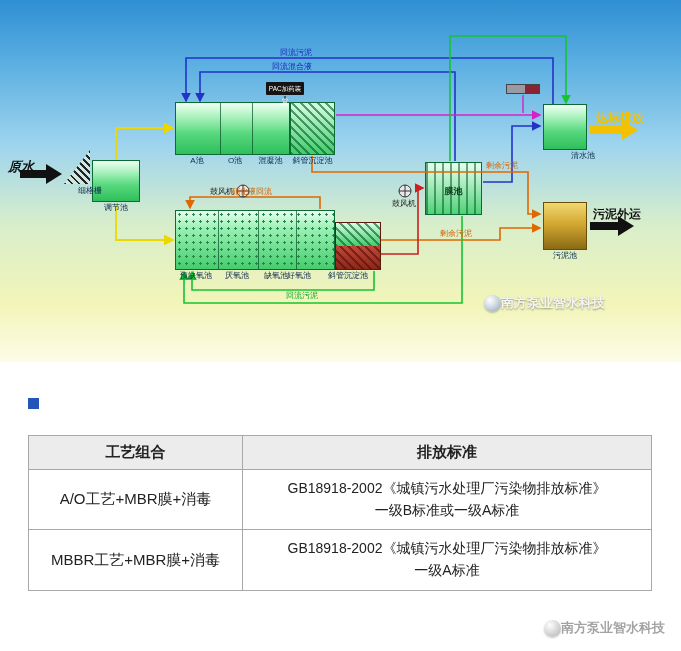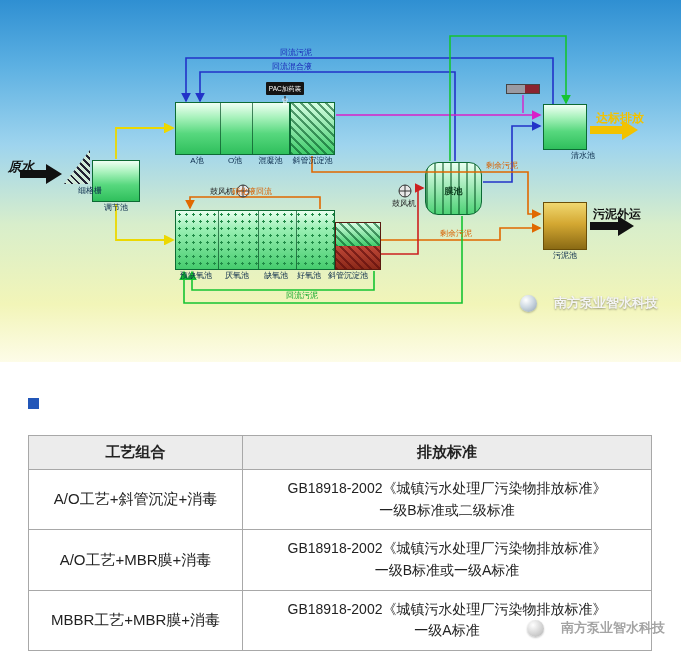--- a/index.html
+++ b/index.html
@@ -11,38 +11,38 @@
   .flow-svg{position:absolute;left:0;top:0;z-index:4;pointer-events:none;}
   .tank{position:absolute;z-index:2;border:1px solid #0c6a34;box-sizing:border-box;}
   .green-grad{background:linear-gradient(180deg,#f0fff4 0%,#a8f2bc 28%,#57d87e 60%,#2fbf5c 100%);}
   .dots{background-image:radial-gradient(circle,#1f8a46 1px,transparent 1.3px),
         linear-gradient(180deg,#eafff0 0%,#9af0b4 30%,#46cc6e 100%);background-size:7px 7px,auto;}
   .hatch{background-image:repeating-linear-gradient(45deg,rgba(6,90,40,.6) 0 2px,transparent 2px 6px),
          linear-gradient(180deg,#d8ffe4,#3fcc6a);}
   .hatch-red{background-image:repeating-linear-gradient(45deg,rgba(90,10,10,.6) 0 2px,transparent 2px 6px),
          linear-gradient(180deg,#c04838,#8a2818);}
   .membrane-stripes{background-image:repeating-linear-gradient(90deg,rgba(10,90,40,.55) 0 2px,transparent 2px 8px),
-         linear-gradient(180deg,#e8fff0,#4ed276);border-radius:13px;}
+         linear-gradient(180deg,#e8fff0,#4ed276);}
   .sludge-grad{background:linear-gradient(180deg,#f0d870 0%,#d4a832 45%,#8a6a14 100%);border-color:#6a4e08;}
   .screen-tri{position:absolute;left:64px;top:150px;width:26px;height:34px;z-index:2;
     background:repeating-linear-gradient(45deg,#223 0 2px,#cfe8d8 2px 5px);
     clip-path:polygon(0 100%,100% 0,100% 100%);}
   .divider{position:absolute;top:0;bottom:0;width:0;border-right:1px solid rgba(8,80,40,.7);}
   .dg-label{position:absolute;z-index:6;font-size:8px;color:#0a2a4a;text-align:center;line-height:1.1;}
   .flow-label{position:absolute;z-index:6;font-size:8px;line-height:1;white-space:nowrap;}
   .blue-t{color:#1a28b8;} .orange-t{color:#d86000;} .green-t{color:#0ea82a;}
   .big-label{position:absolute;z-index:6;font-weight:bold;white-space:nowrap;}
   .pac-box{position:absolute;left:266px;top:82px;width:38px;height:13px;background:#141414;color:#fff;
     z-index:5;font-size:6.5px;line-height:13px;text-align:center;border-radius:1px;}
   .disinfect-box{position:absolute;left:506px;top:84px;width:34px;height:10px;z-index:5;
     background:linear-gradient(90deg,#9a9aa2 0 55%,#8a2430 55% 100%);border:1px solid #444;box-sizing:border-box;}
   .blower{position:absolute;z-index:6;}
   .tank-inner-label{position:absolute;left:0;right:0;bottom:16px;text-align:center;
     font-size:9px;font-weight:bold;color:#0a3a1c;z-index:3;}
-  .watermark{position:absolute;z-index:8;display:flex;align-items:center;gap:17px;font-weight:bold;margin-left:36px;}
+  .watermark{position:absolute;z-index:8;display:flex;align-items:center;gap:0;font-weight:bold;}
   .wm-diagram{left:484px;top:294px;color:#f4f4f4;font-size:13px;text-shadow:0 1px 2px rgba(0,0,0,.4);}
   .wm-footer{right:16px;top:619px;color:#9a9a9a;font-size:13px;opacity:.9;}
   .wm-logo{width:17px;height:17px;border-radius:50%;
     background:radial-gradient(circle at 35% 30%,#ffffff 0%,#cdd8e2 45%,#8fa0b0 100%);
     box-shadow:0 1px 2px rgba(0,0,0,.25);}
   .wm-footer .wm-logo{background:radial-gradient(circle at 35% 30%,#ffffff 0%,#d8d8d8 45%,#a8a8a8 100%);}
   
   .content{position:absolute;left:0;top:362px;width:681px;}
   .section-title{display:flex;align-items:center;gap:10px;margin:36px 0 0 28px;}
   .bullet{width:11px;height:11px;background:#2256b8;}
@@ -135,21 +135,21 @@
       <div class="divider" style="left:82px;"></div>
       <div class="divider" style="left:120px;"></div>
     </div>
     <div class="tank" style="left:335px;top:222px;width:46px;height:48px;padding:0;border-color:#5a1a10;">
       <div class="hatch" style="position:absolute;left:0;right:0;top:0;height:23px;"></div>
       <div class="hatch-red" style="position:absolute;left:0;right:0;bottom:0;height:23px;"></div>
     </div>
     <div class="dg-label" style="left:175px;top:272px;width:42px;">预缺氧池</div>
     <div class="dg-label" style="left:217px;top:272px;width:40px;">厌氧池</div>
     <div class="dg-label" style="left:257px;top:272px;width:38px;">缺氧池</div>
-    <div class="dg-label" style="left:289px;top:272px;width:40px;">好氧池</div>
+    <div class="dg-label" style="left:279px;top:272px;width:40px;">好氧池</div>
     <div class="dg-label" style="left:322px;top:272px;width:52px;">斜管沉淀池</div>
 
     <div class="tank membrane-stripes" style="left:425px;top:162px;width:57px;height:53px;">
       <div class="tank-inner-label">膜池</div>
     </div>
 
     <div class="tank green-grad" style="left:543px;top:104px;width:44px;height:46px;"></div>
     <div class="dg-label" style="left:555px;top:152px;width:56px;">清水池</div>
 
     <div class="tank sludge-grad" style="left:543px;top:202px;width:44px;height:48px;"></div>
@@ -188,27 +188,20 @@
     </div>
 
     <table class="std">
       <thead>
         <tr>
           <th class="col-combo">工艺组合</th>
           <th>排放标准</th>
         </tr>
       </thead>
       <tbody>
-        <tr>
-          <td>A/O工艺+斜管沉淀+消毒</td>
-          <td>
-            <div class="std-line">GB18918-2002《城镇污水处理厂污染物排放标准》</div>
-            <div class="std-line">一级B标准或二级标准</div>
-          </td>
-        </tr>
         <tr>
           <td>A/O工艺+MBR膜+消毒</td>
           <td>
             <div class="std-line">GB18918-2002《城镇污水处理厂污染物排放标准》</div>
             <div class="std-line">一级B标准或一级A标准</div>
           </td>
         </tr>
         <tr>
           <td>MBBR工艺+MBR膜+消毒</td>
           <td>

